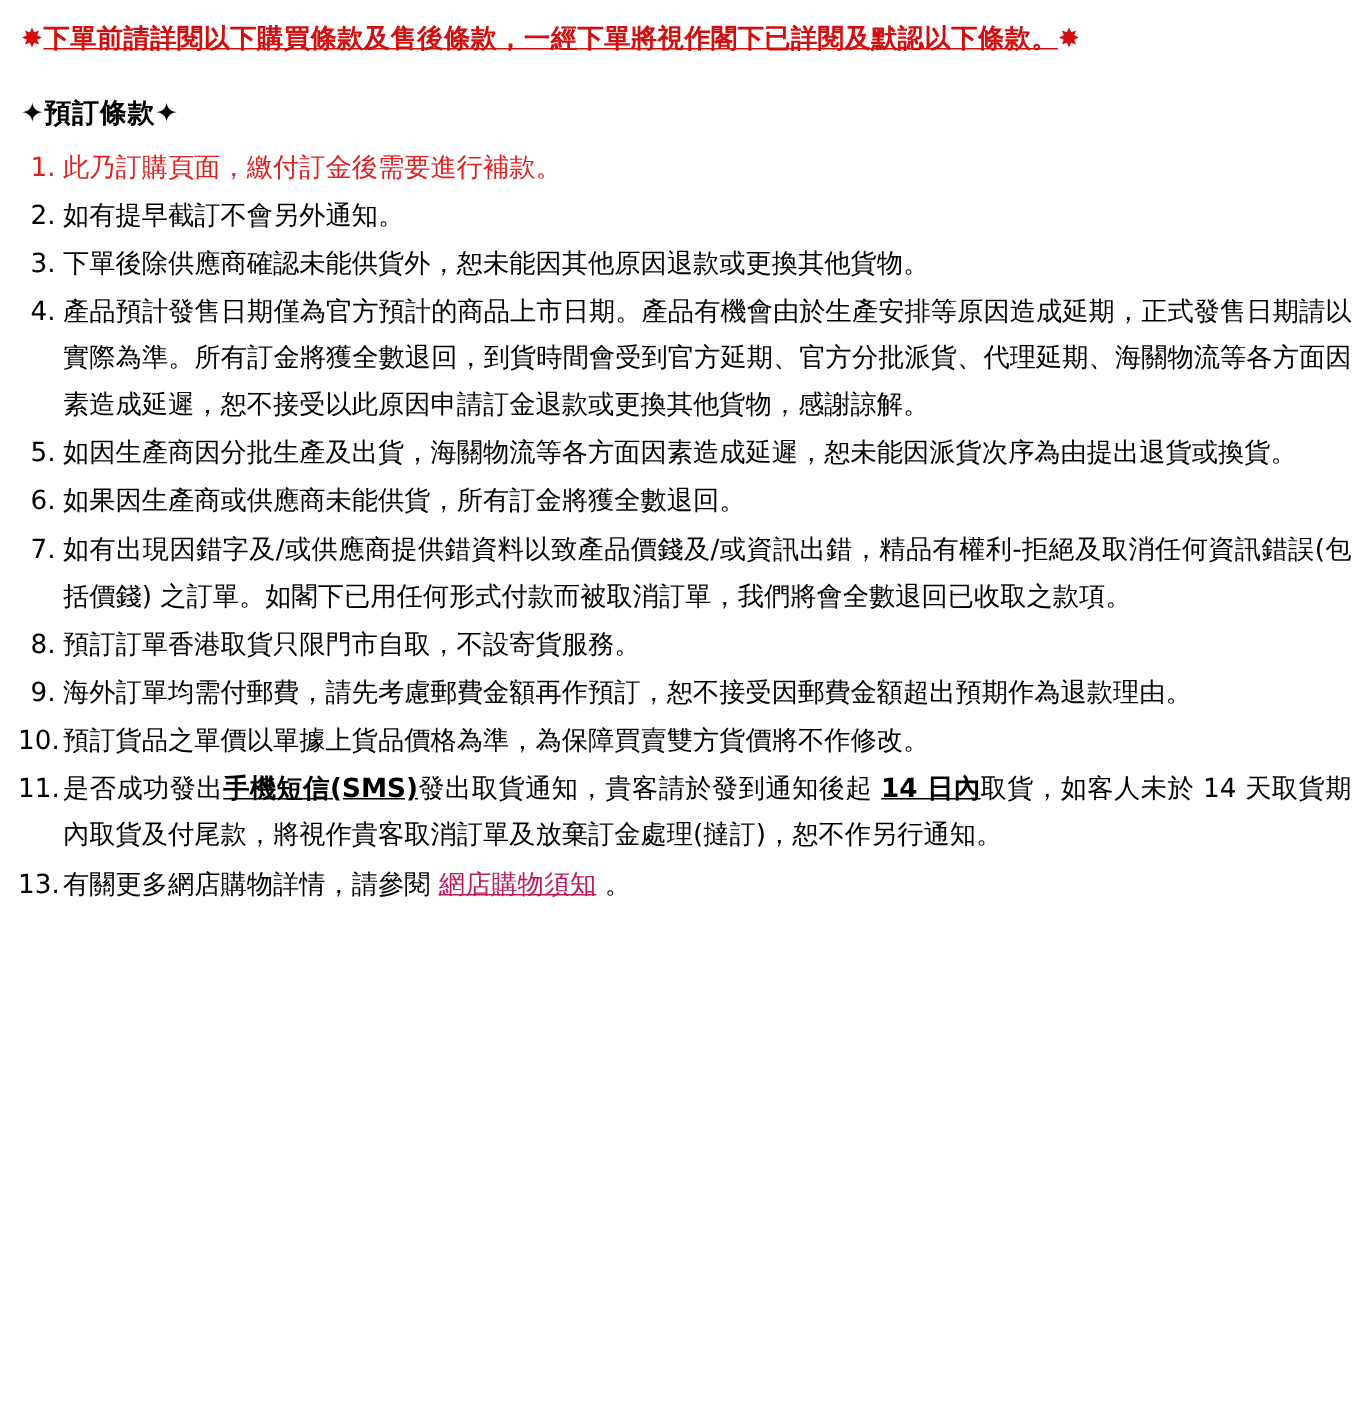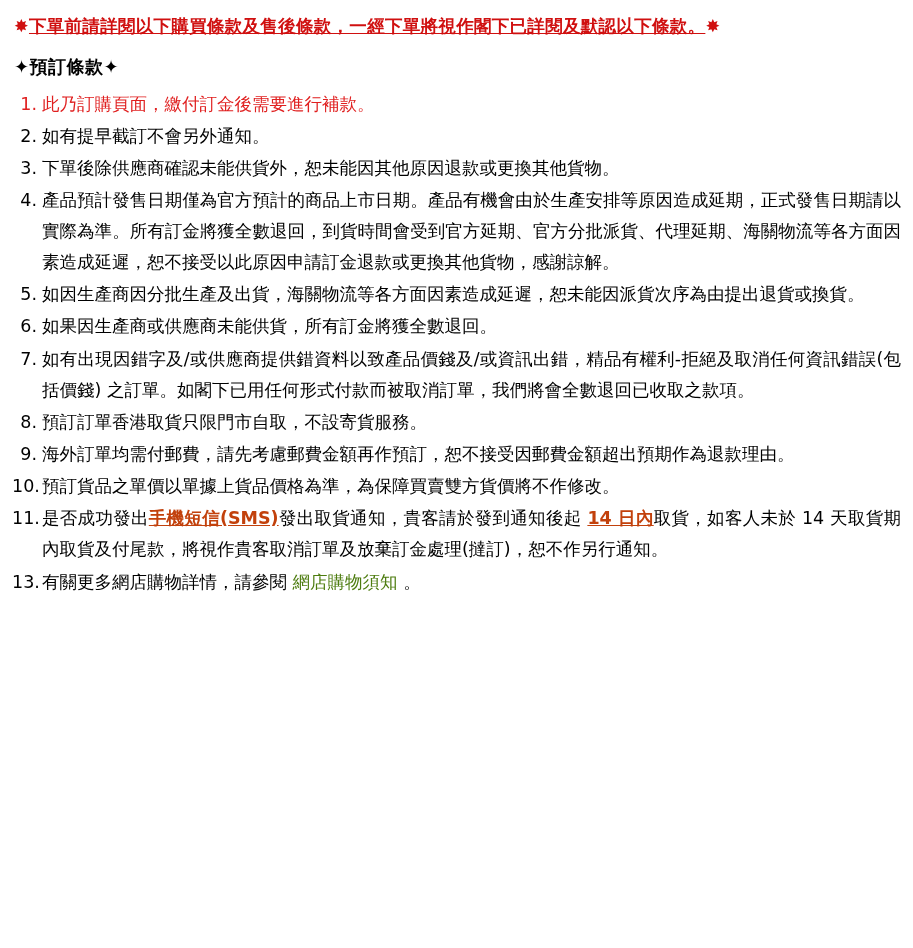--- a/index.html
+++ b/index.html
@@ -27,21 +27,21 @@
     letter-spacing: 0.3px;
     margin: 4px 0 4px 6px;
   }
   .header-warning .star {
     text-decoration: none;
     display: inline-block;
   }
   .section-title {
     font-size: 18px;
     font-weight: bold;
-    margin: 16px 0 10px 6px;
+    margin: 24px 0 10px 6px;
     letter-spacing: 0.5px;
   }
   ol.terms {
     list-style: none;
     margin: 0;
     padding: 0 4px 0 4px;
   }
   ol.terms > li {
     display: flex;
     align-items: flex-start;
@@ -59,26 +59,27 @@
   }
   ol.terms > li .txt {
     flex: 1 1 auto;
     text-align: justify;
     text-justify: inter-ideograph;
   }
   li.red, li.red .num, li.red .txt {
     color: #e02020;
   }
   .u-red {
-    color: #c2410c;
+    color: #000000;
     text-decoration: underline;
     font-weight: bold;
   }
   .link {
-    color: #4d7c0f;
+    color: #be185d;
+    text-decoration: underline;
   }
 </style>
 </head>
 <body>
 
 <div class="page">
 
   <div class="header-warning">
     <span class="star">✸</span><span>下單前請詳閱以下購買條款及售後條款，一經下單將視作閣下已詳閱及默認以下條款。</span><span class="star">✸</span>
   </div>

